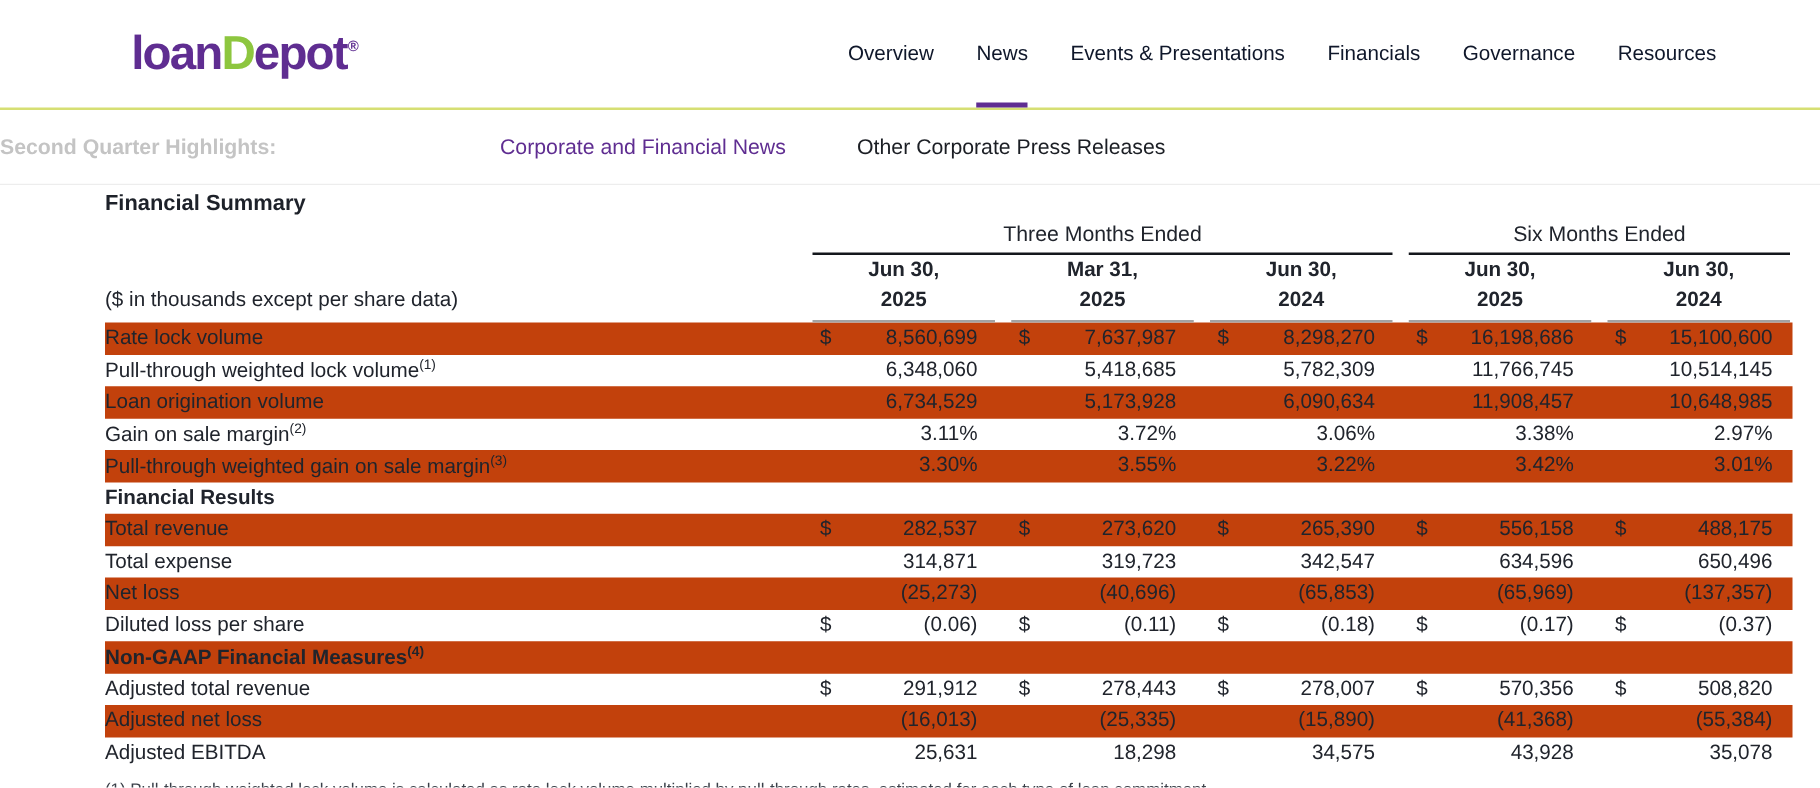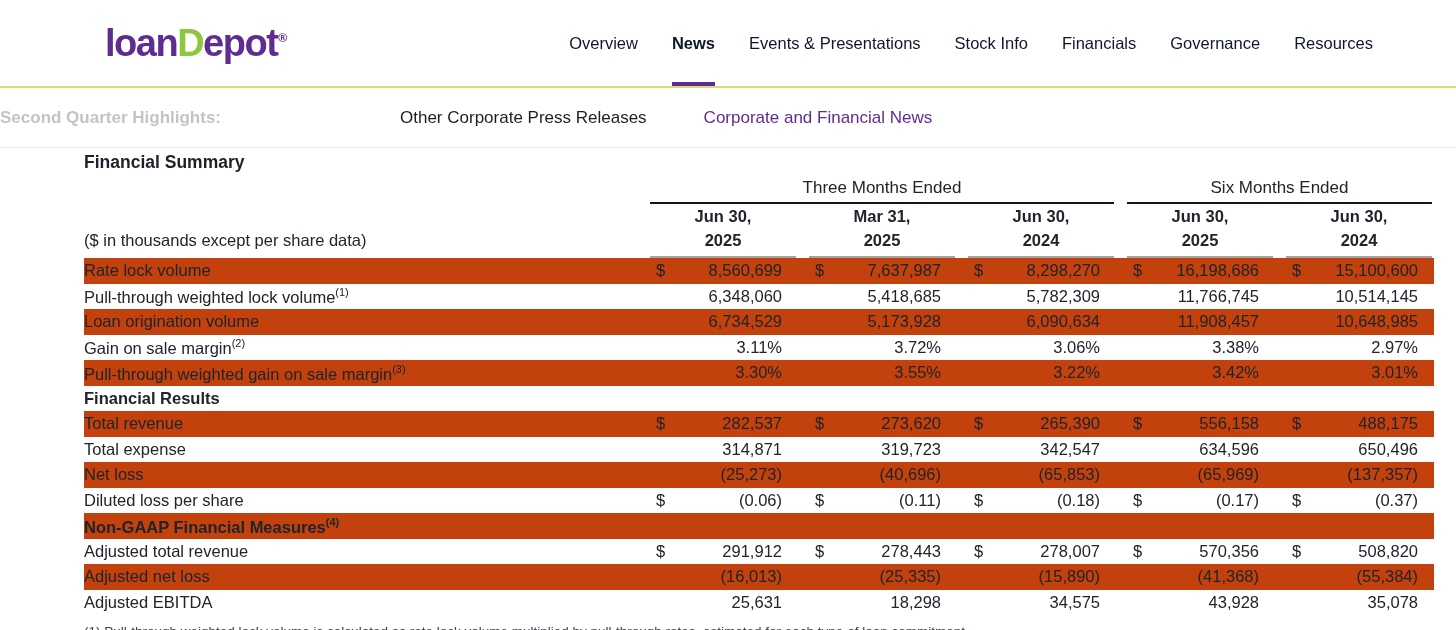--- a/index.html
+++ b/index.html
@@ -9,21 +9,21 @@
   
   .header { height:88px; display:flex; align-items:stretch; justify-content:space-between;
     padding:0 83px 0 105px; background:#fff; border-bottom:2px solid #d6df73; }
   .logo-wrap { display:flex; align-items:center; cursor:pointer; }
   .logo { font-size:38px; font-weight:800; letter-spacing:-1.5px; color:#5f2d91; font-style:normal; }
   .logo .d { color:#8dc63f; }
   .logo .reg { font-size:12px; vertical-align:super; font-weight:700; margin-left:1px; }
   .nav { display:flex; align-items:stretch; gap:34px; }
   .nav-item { display:flex; align-items:center; font-size:16.5px; color:#0f172a;
     border-bottom:4px solid transparent; padding-top:4px; cursor:pointer; white-space:nowrap; }
-  .nav-item.active { border-bottom-color:#5f2d91; font-weight:700; }
+  .nav-item.active { border-bottom-color:#5f2d91; font-weight:400; }
 
   
   .subnav { height:60px; display:flex; align-items:center; 
     border-bottom:1px solid #ededed; background:#fff; }
   .sq-highlights { color:#c4c4c4; font-weight:700; font-size:17px; width:400px; }
   .subtabs { display:flex; align-items:center; }
   .subtab { font-size:17px; color:#1b1e24; cursor:pointer; white-space:nowrap; }
   .subtab.active { color:#5f2d91; }
   .subtab + .subtab { margin-left:57px; }
 
@@ -61,32 +61,31 @@
 <body>
 
 <div class="header">
   <div class="logo-wrap">
     <span class="logo"><span>loan</span><span class="d">D</span><span>epot</span><span class="reg">®</span></span>
   </div>
   <div class="nav" id="nav">
       <div class="nav-item">Overview</div>
       <div class="nav-item active">News</div>
       <div class="nav-item">Events &amp; Presentations</div>
-      <div class="nav-item">Stock Info</div>
       <div class="nav-item">Financials</div>
       <div class="nav-item">Governance</div>
       <div class="nav-item">Resources</div>
     </div>
 </div>
 
 <div class="subnav">
   <div class="sq-highlights">Second Quarter Highlights:</div>
   <div class="subtabs" id="subtabs">
+      <div class="subtab active">Corporate and Financial News</div>
       <div class="subtab">Other Corporate Press Releases</div>
-      <div class="subtab active">Corporate and Financial News</div>
     </div>
 </div>
 
 <div class="main">
   <div class="section-title">Financial Summary</div>
 
   <div class="fin-table">
 
     <div class="ghead">
       <div class="spacer"></div>

